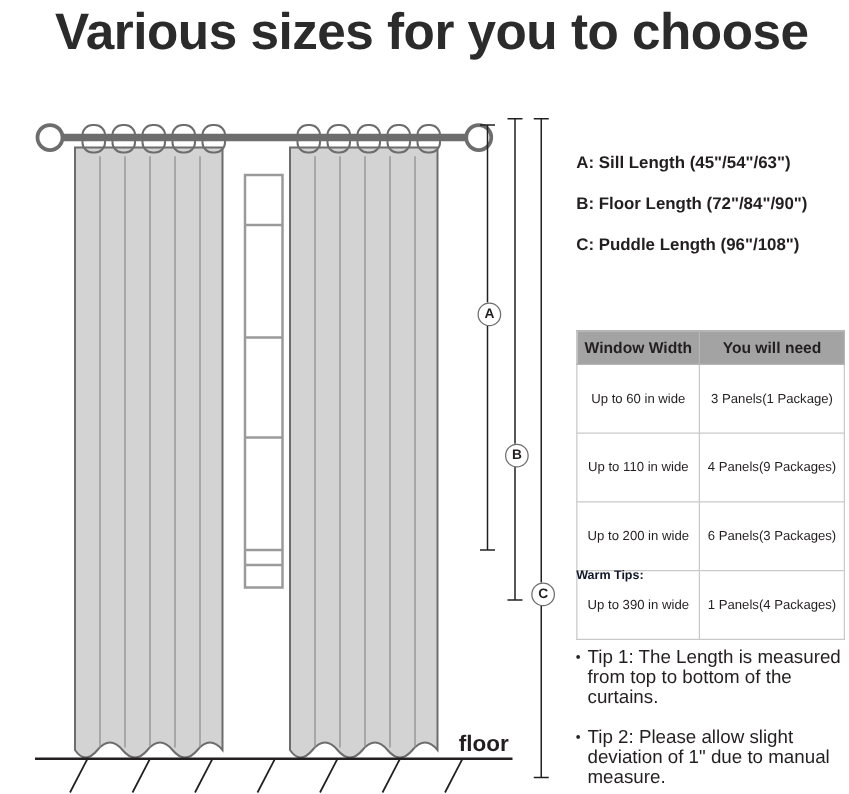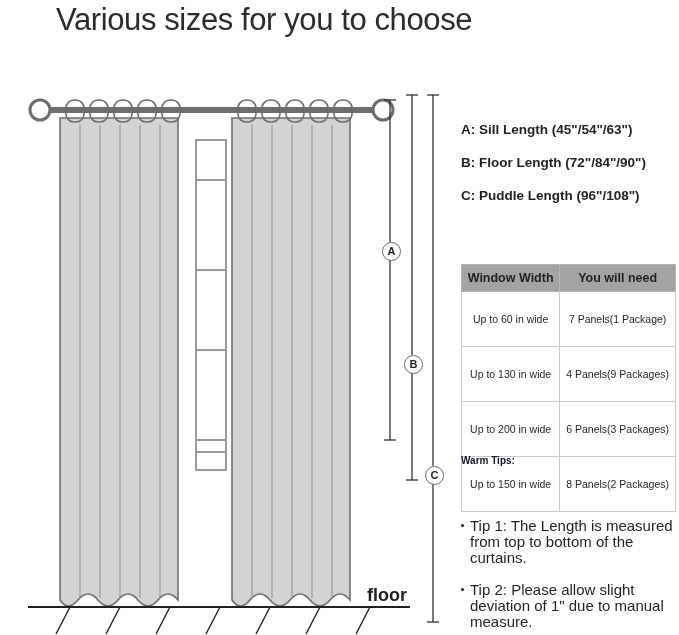--- a/index.html
+++ b/index.html
@@ -18,26 +18,25 @@
   #page {
     position: relative;
     width: 679px;
     height: 635px;
   }
   
   .title {
     position: absolute;
     left: 44px;
     top: 2px;
-    font-size: 31px;
-    font-weight: normal;
+    font-size: 41px;
+    font-weight: bold;
     letter-spacing: -0.4px;
     color: #2b2b2b;
     white-space: nowrap;
-    margin-left: 12px;
   }
   
   #diagram {
     position: absolute;
     left: 0;
     top: 0;
   }
   
   .legend {
     position: absolute;
@@ -240,33 +239,33 @@
   <table class="wtable">
     <thead>
       <tr>
         <th>Window Width</th>
         <th>You will need</th>
       </tr>
     </thead>
     <tbody>
       <tr>
         <td>Up to 60 in wide</td>
-        <td>7 Panels(1 Package)</td>
-      </tr>
-      <tr>
-        <td>Up to 130 in wide</td>
+        <td>3 Panels(1 Package)</td>
+      </tr>
+      <tr>
+        <td>Up to 110 in wide</td>
         <td>4 Panels(9 Packages)</td>
       </tr>
       <tr>
         <td>Up to 200 in wide</td>
         <td>6 Panels(3 Packages)</td>
       </tr>
       <tr>
-        <td>Up to 150 in wide</td>
-        <td>8 Panels(2 Packages)</td>
+        <td>Up to 390 in wide</td>
+        <td>1 Panels(4 Packages)</td>
       </tr>
     </tbody>
   </table>
 
   <div class="tips-title">Warm Tips:</div>
   <div class="tips-body">
     <div class="tip">
       <span class="dot"></span>
       <span>Tip 1: The Length is measured from top to bottom of the curtains.</span>
     </div>

